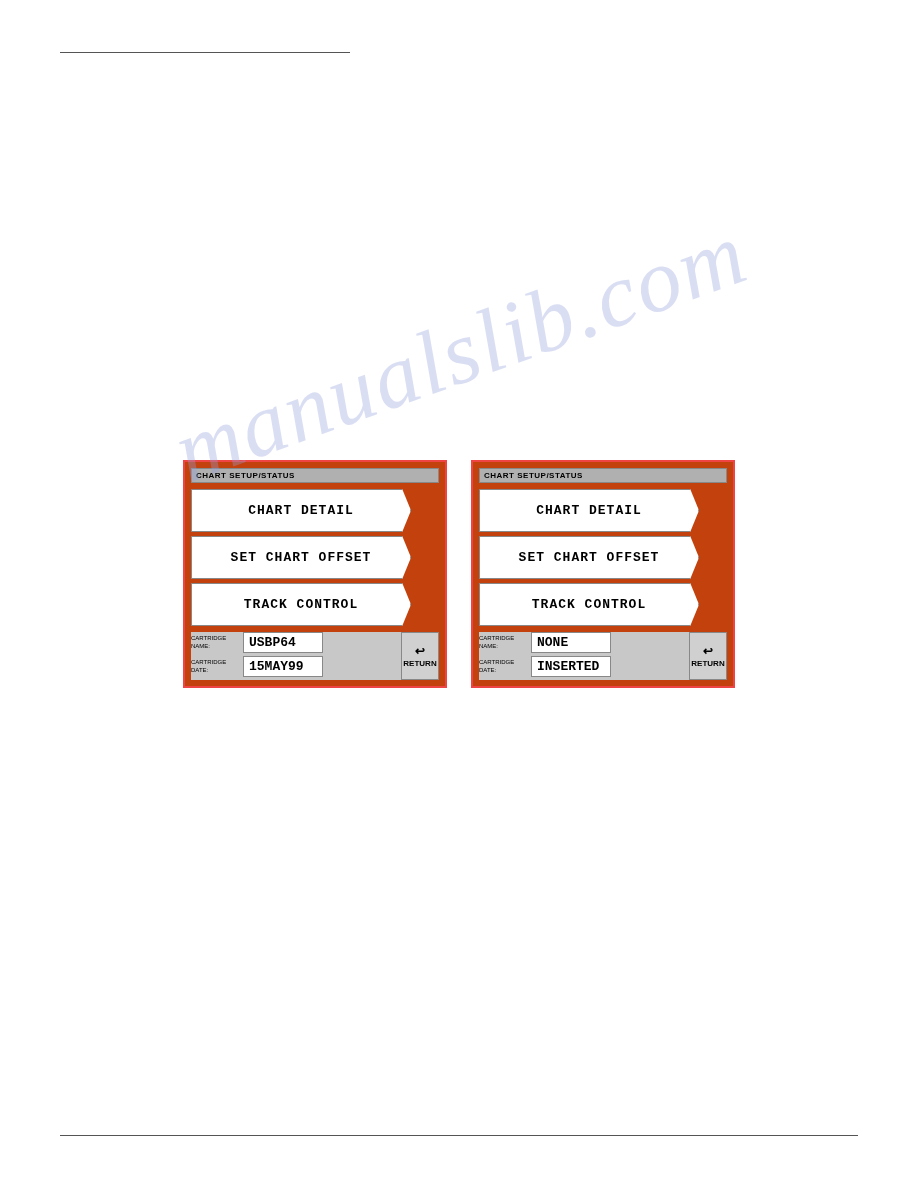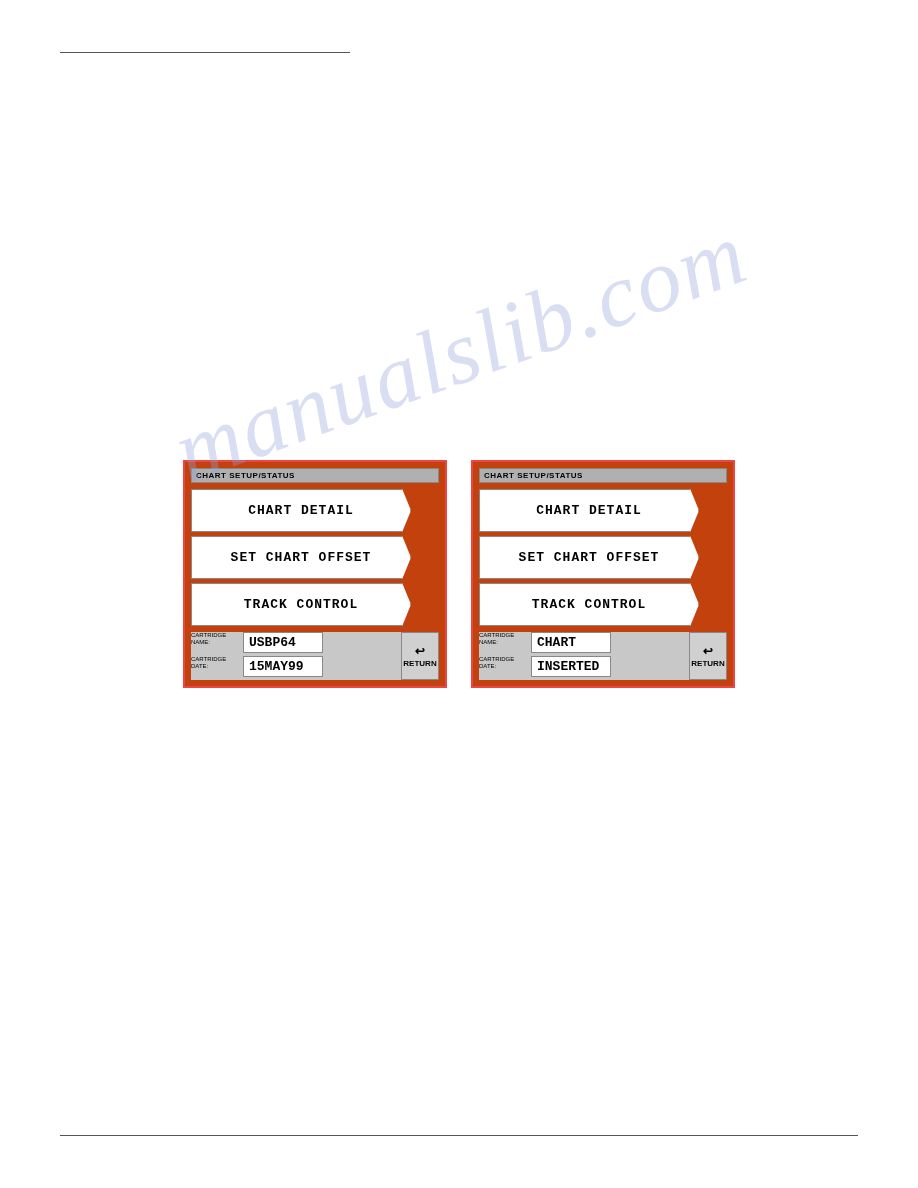--- a/index.html
+++ b/index.html
@@ -100,20 +100,21 @@
       margin-top: 6px;
       background: #c8c8c8;
     }
 
     .info-fields {
       flex: 1;
     }
 
     .info-row {
       display: flex;
+      align-items: center;
       margin-bottom: 3px;
     }
 
     .info-label {
       font-size: 6px;
       font-family: Arial, sans-serif;
       color: #000;
       width: 52px;
       line-height: 1.2;
       padding-right: 3px;
@@ -200,21 +201,21 @@
     <div class="panel-header">CHART SETUP/STATUS</div>
 
     <button class="menu-btn">CHART DETAIL</button>
     <button class="menu-btn">SET CHART OFFSET</button>
     <button class="menu-btn">TRACK CONTROL</button>
 
     <div class="info-area">
       <div class="info-fields">
         <div class="info-row">
           <div class="info-label">CARTRIDGE<br>NAME:</div>
-          <div class="info-value">CHART</div>
+          <div class="info-value">NONE</div>
         </div>
         <div class="info-row">
           <div class="info-label">CARTRIDGE<br>DATE:</div>
           <div class="info-value">INSERTED</div>
         </div>
       </div>
       <button class="return-btn">
         <div class="return-btn-inner">
           <span class="return-arrow">↩</span>
           <span>RETURN</span>

